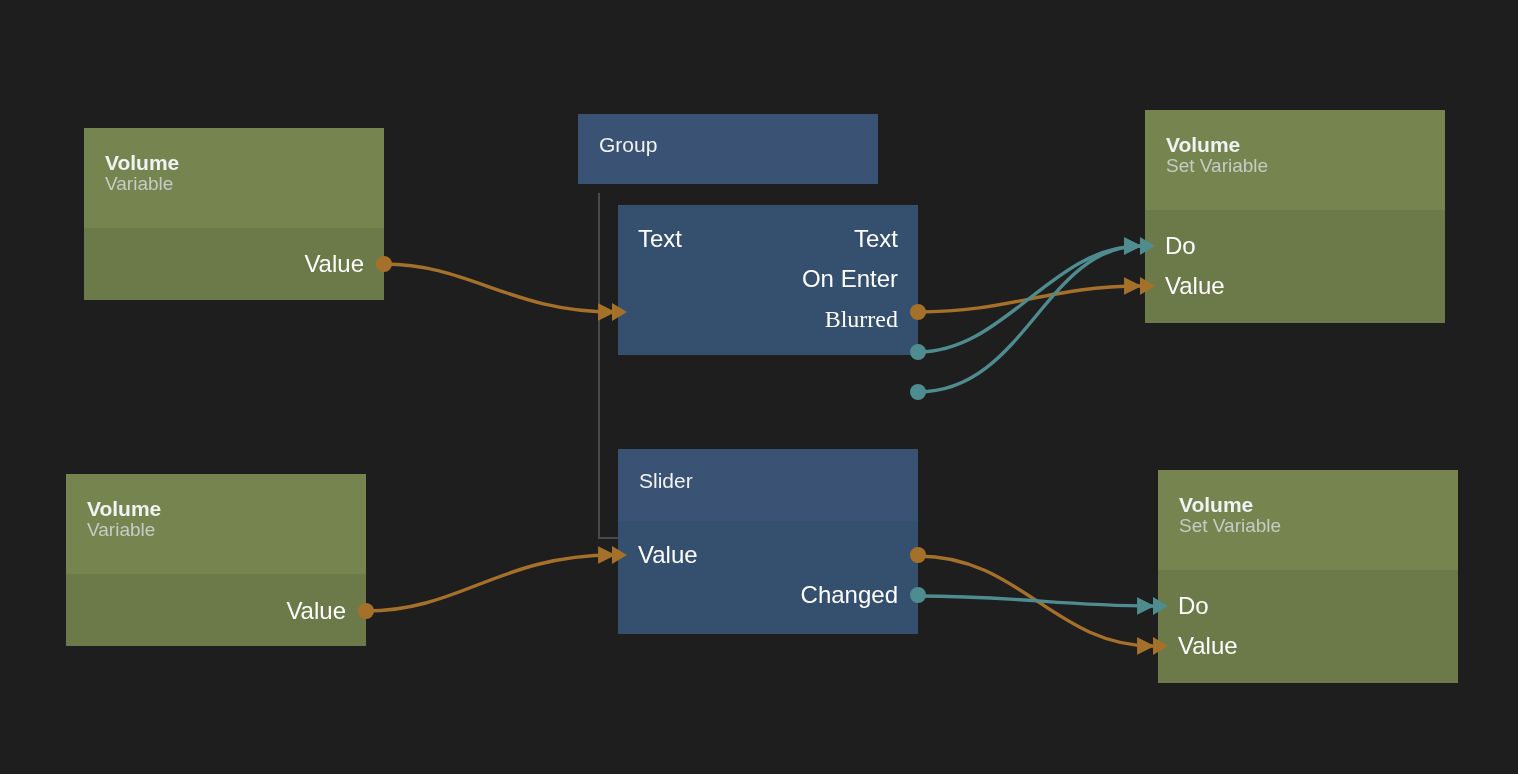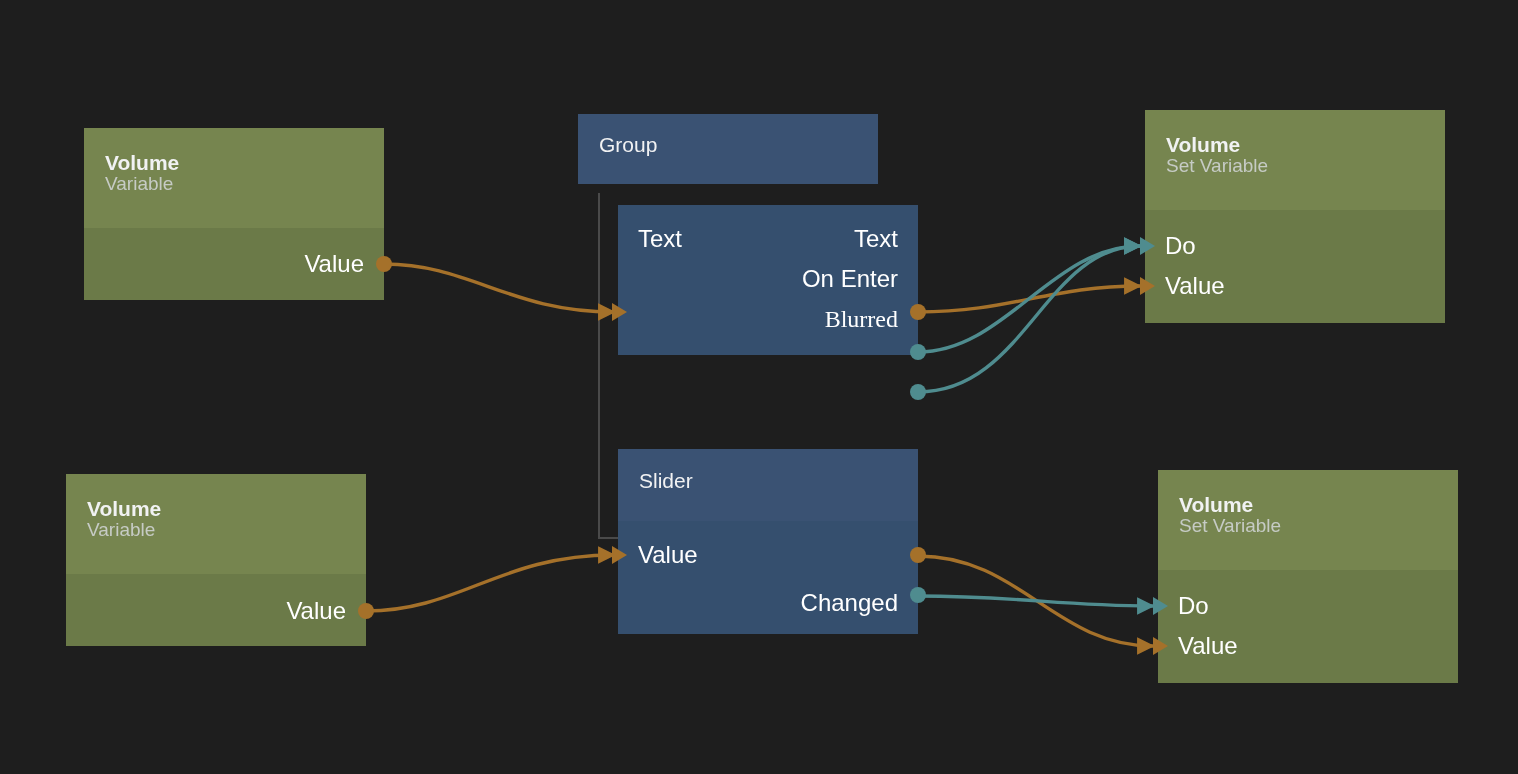--- a/index.html
+++ b/index.html
@@ -199,21 +199,21 @@
   </div>
 
   <div class="node blue" style="left:618px; top:449px; width:300px;border-radius:24px;">
     <div class="node-header" style="height:72px; padding:21px 0 0 21px;">
       <div class="title light">Slider</div>
     </div>
     <div class="node-body" style="height:113px;">
       <div class="port-row in" style="top:24px;">
         <span class="port-label">Value</span>
       </div>
-      <div class="port-row out" style="top:72px;">
+      <div class="port-row out" style="top:64px;">
         <span class="port-label">Changed</span>
       </div>
     </div>
     <div class="port-arrow orange" style="left:-6px; top:97px;"></div>
     <div class="port-dot orange" style="left:292px; top:98px;"></div>
     <div class="port-dot teal" style="left:292px; top:138px;"></div>
   </div>
 
   <div class="node green" style="left:66px; top:474px; width:300px;">
     <div class="node-header" style="height:100px; padding:24px 0 0 21px;">

